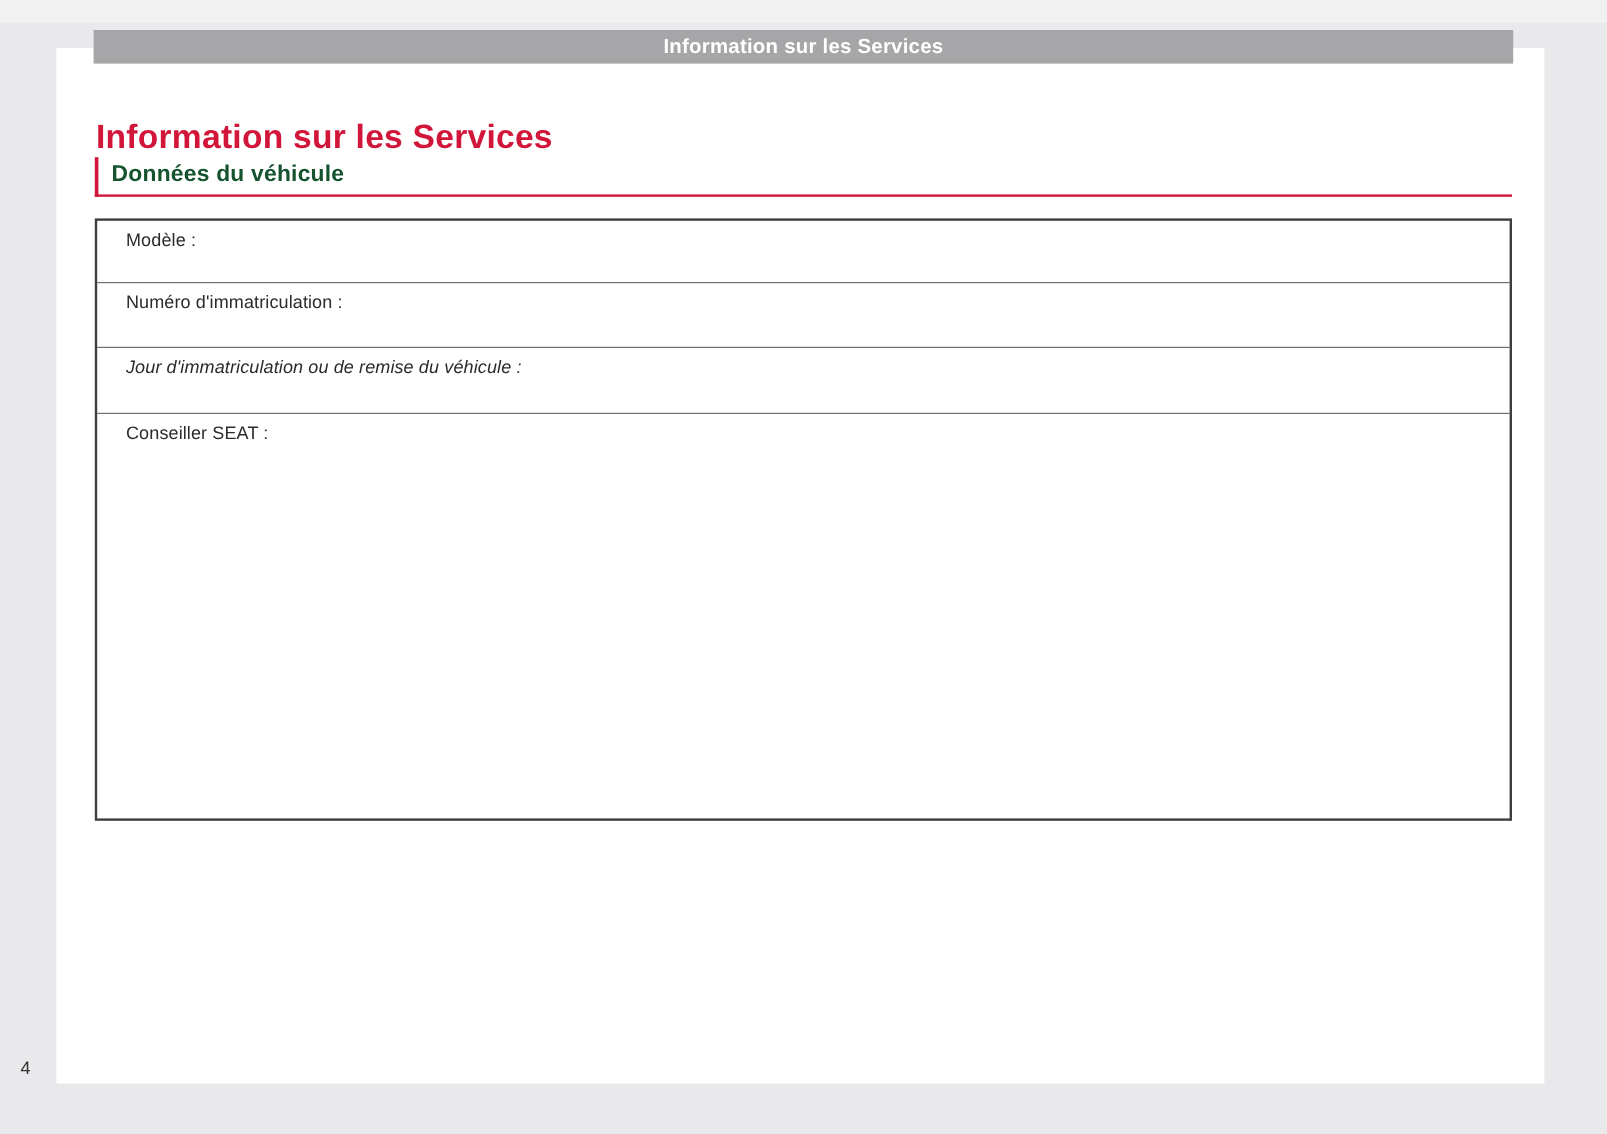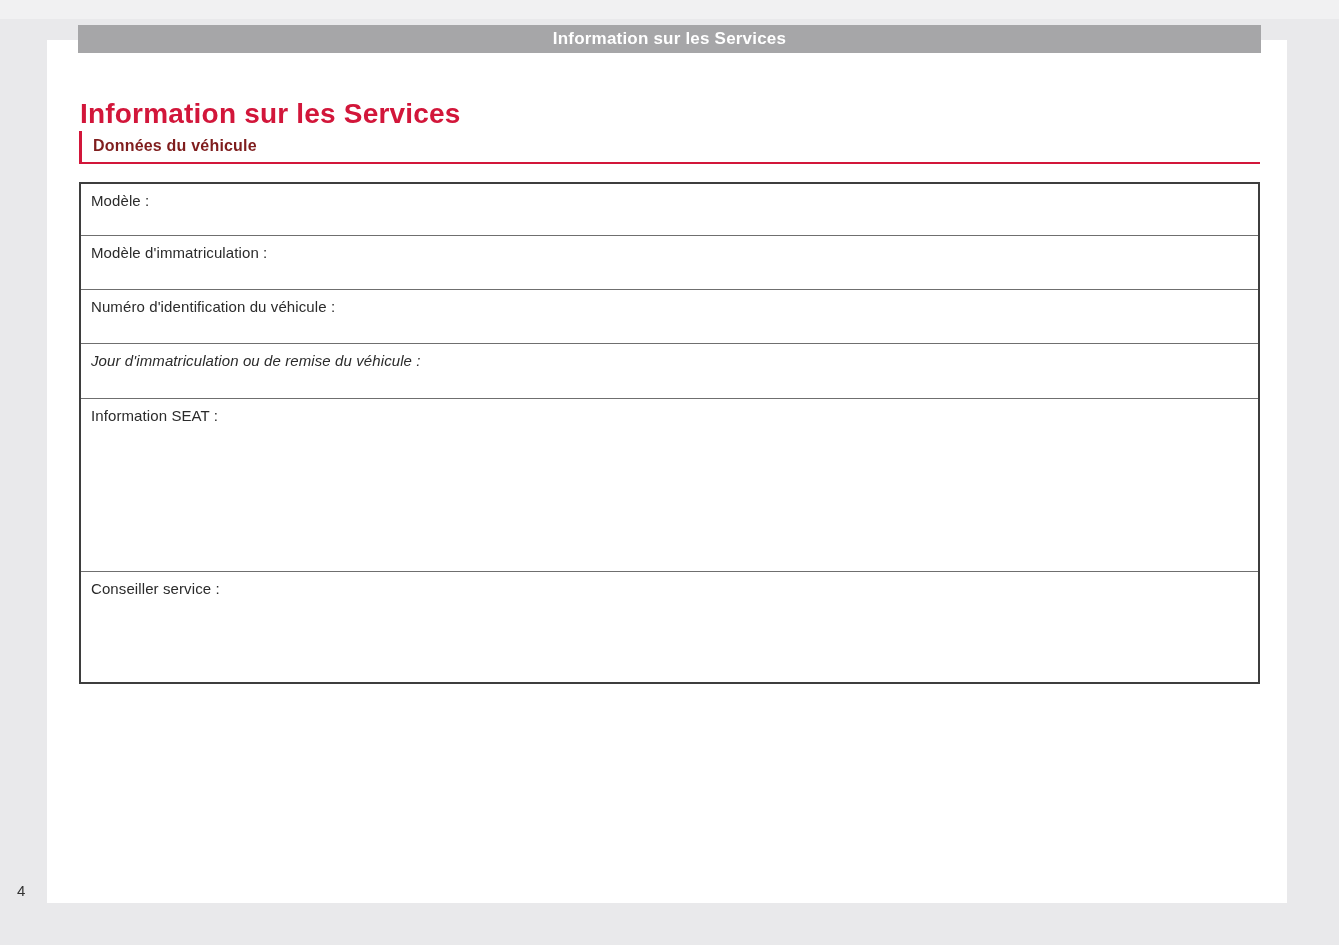--- a/index.html
+++ b/index.html
@@ -49,40 +49,40 @@
     position: absolute;
     left: 79px; top: 131px;
     width: 1181px; height: 33px;
     box-sizing: border-box;
     border-left: 3px solid var(--accent-red, #d2163a);
     border-bottom: 2px solid var(--accent-red, #d2163a);
   }
   .section-heading .section-title {
     display: block;
     padding-left: 11px;
-    color: #7f1d1d;
-    font-size: 16px;
+    color: #14532d;
+    font-size: 19px;
     font-weight: bold;
     line-height: 29px;
     letter-spacing: 0.2px;
   }
   .vehicle-table {
     position: absolute;
     left: 79px; top: 182px;
     width: 1181px; height: 502px;
     box-sizing: border-box;
     border: 2px solid #3e3e3e;
     background: #ffffff;
     display: flex;
     flex-direction: column;
   }
   .vt-row {
     box-sizing: border-box;
     border-bottom: 1px solid #6f6f6f;
-    padding: 8px 0 0 10px;
+    padding: 8px 0 0 24px;
     flex: 0 0 auto;
   }
   .vt-row:last-child { border-bottom: none; flex: 1 1 auto; }
   .vt-row .row-label {
     color: #2b2b2b;
     font-size: 15px;
     line-height: 1.25;
     letter-spacing: 0.1px;
   }
   .row-h-normal   { height: 54px; }
@@ -111,29 +111,23 @@
 
 <div class="section-heading">
   <span class="section-title">Données du véhicule</span>
 </div>
 
 <div class="vehicle-table">
   <div class="vt-row row-h-first">
     <span class="row-label">Modèle :</span>
   </div>
   <div class="vt-row row-h-normal">
-    <span class="row-label">Modèle d'immatriculation :</span>
-  </div>
-  <div class="vt-row row-h-normal">
-    <span class="row-label">Numéro d'identification du véhicule :</span>
+    <span class="row-label">Numéro d'immatriculation :</span>
   </div>
   <div class="vt-row row-h-4">
     <span class="row-label">Jour d'immatriculation ou de remise du véhicule :</span>
   </div>
   <div class="vt-row row-h-partner">
-    <span class="row-label">Information SEAT :</span>
-  </div>
-  <div class="vt-row row-h-6">
-    <span class="row-label">Conseiller service :</span>
+    <span class="row-label">Conseiller SEAT :</span>
   </div>
 </div>
 
 <div class="page-number">4</div>
 
 </body></html>

